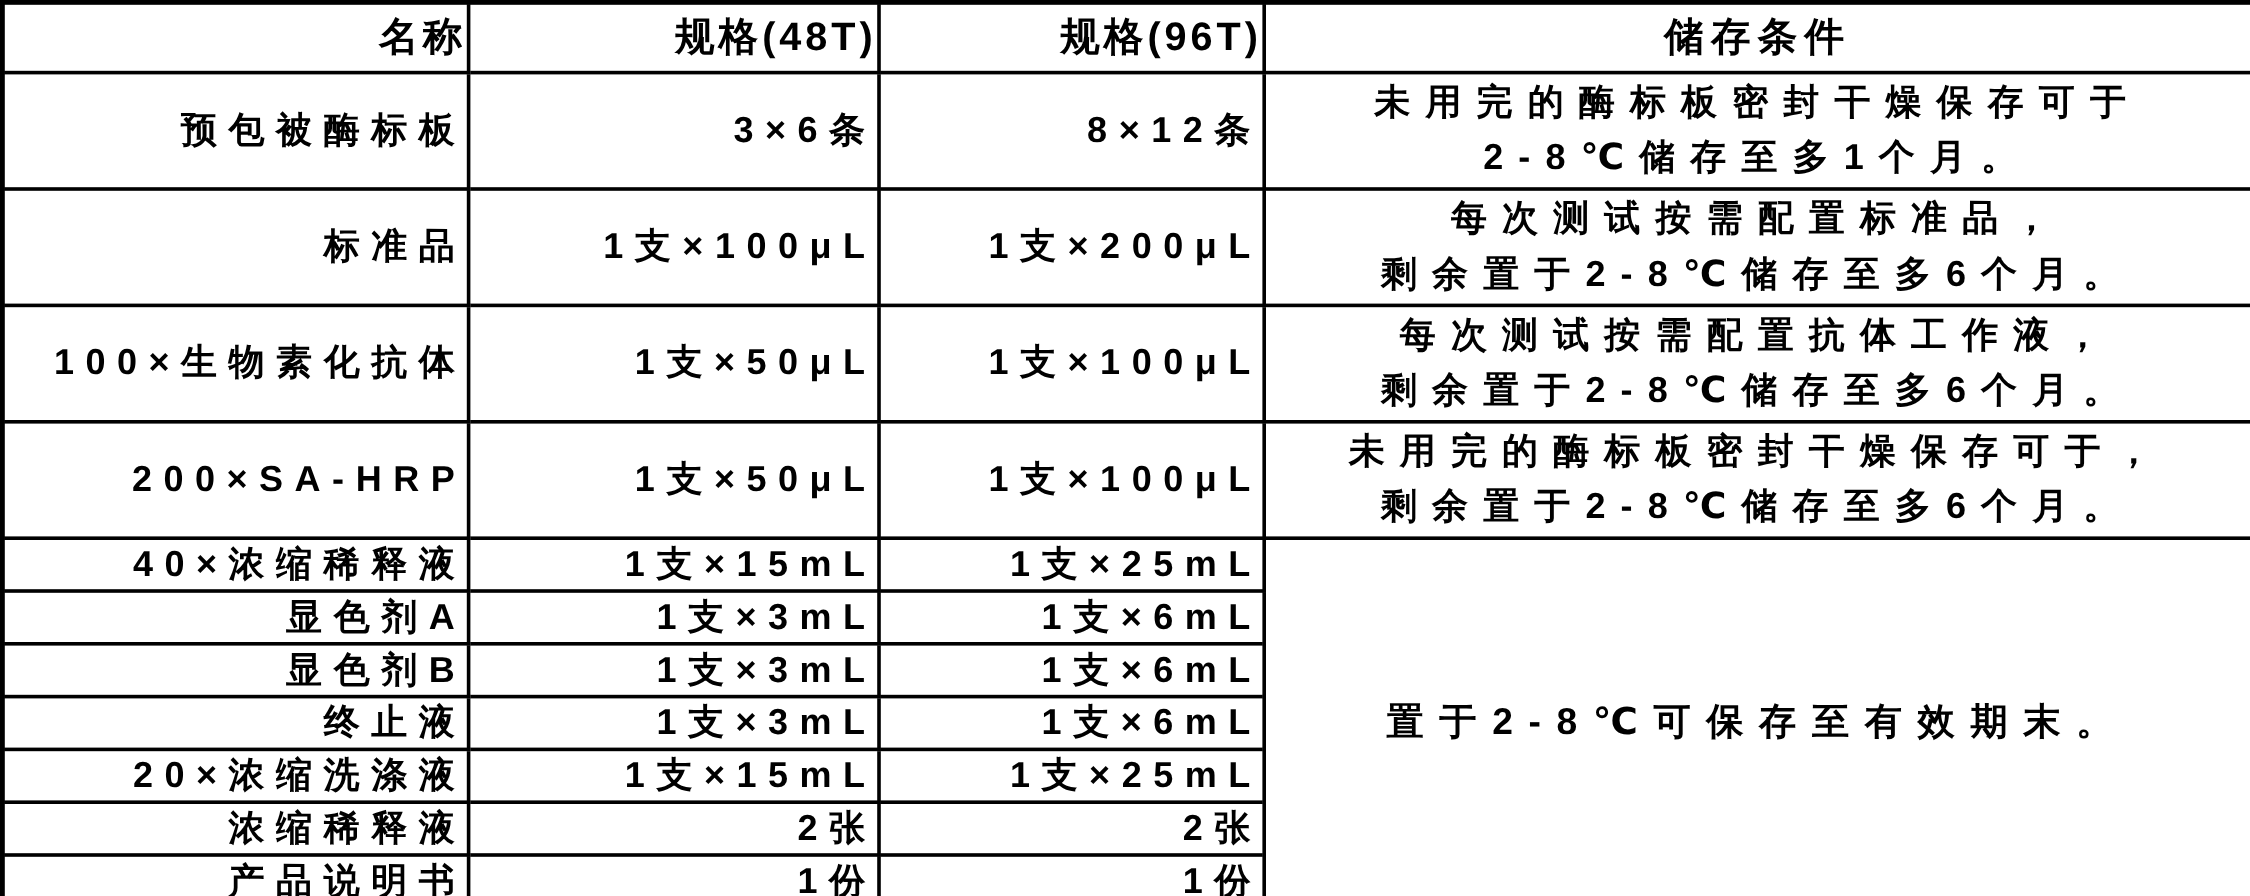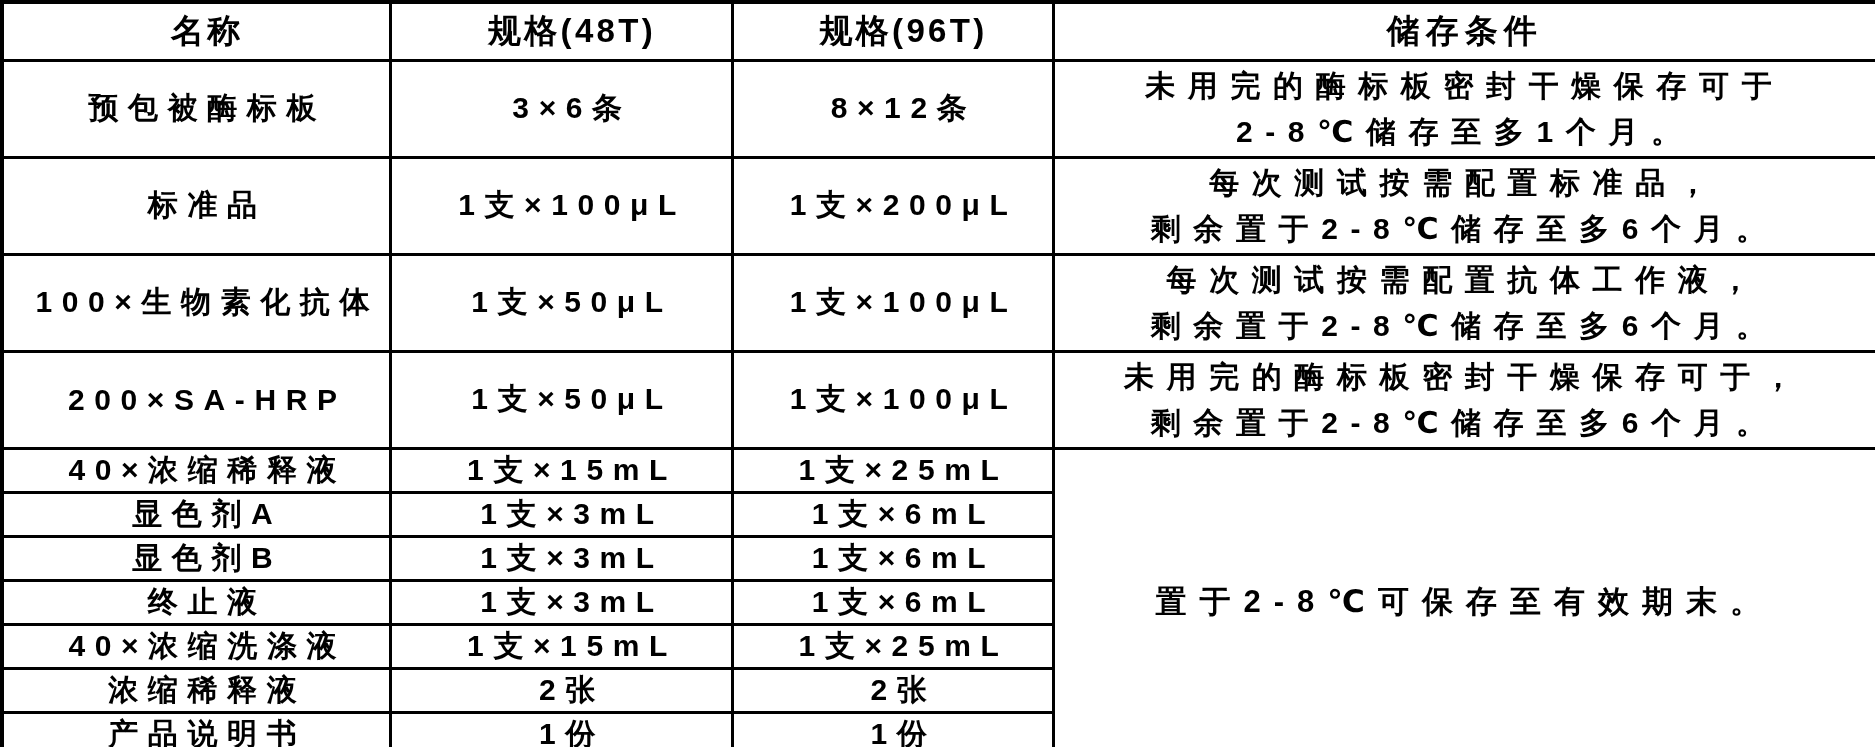--- a/index.html
+++ b/index.html
@@ -26,33 +26,33 @@
     vertical-align: middle;
     overflow: hidden;
     white-space: nowrap;
     padding: 0;
   }
   
   .kit-table thead tr { height: 58px; }
   .kit-table th {
     font-size: 33px;
     letter-spacing: 0.10em;
-    text-align: center;
+    text-align: right;
     padding-left: 22px;
   }
   .kit-table th.center {
     text-align: center;
     padding-left: 0;
     letter-spacing: 0.18em;
   }
   
   .kit-table td {
     font-size: 30px;
     letter-spacing: 0.32em;
-    text-align: center;
+    text-align: right;
     padding-left: 22px;
   }
   tr.row-tall  { height: 97px; }
   tr.row-short { height: 42px; }
   
   td.storage {
     text-align: center;
     padding-left: 0;
     letter-spacing: 0.42em;
     white-space: normal;
@@ -135,21 +135,21 @@
       <td>显色剂B</td>
       <td>1支×3mL</td>
       <td>1支×6mL</td>
     </tr>
     <tr class="row-short">
       <td>终止液</td>
       <td>1支×3mL</td>
       <td>1支×6mL</td>
     </tr>
     <tr class="row-short">
-      <td>40×浓缩洗涤液</td>
+      <td>20×浓缩洗涤液</td>
       <td>1支×15mL</td>
       <td>1支×25mL</td>
     </tr>
     <tr class="row-short">
       <td>浓缩稀释液</td>
       <td>2张</td>
       <td>2张</td>
     </tr>
     <tr class="row-short">
       <td>产品说明书</td>

